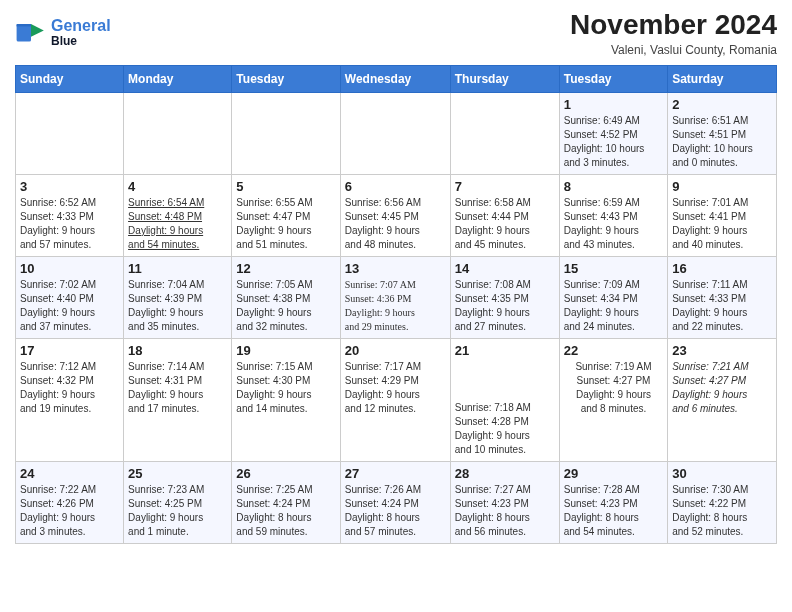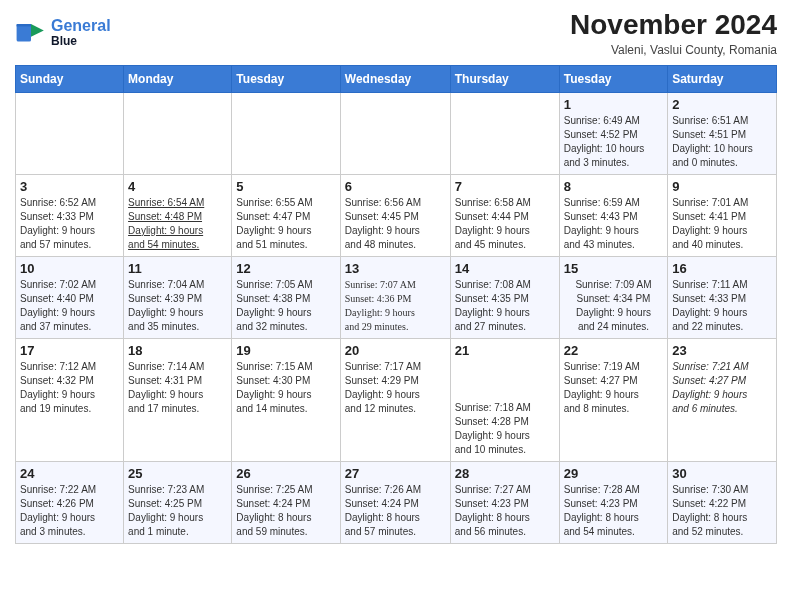--- a/index.html
+++ b/index.html
@@ -228,21 +228,21 @@
           </td>
           <td>
             <span class="day-number">14</span>
             <div class="day-detail" style="white-space: pre-line;">Sunrise: 7:08 AM
 Sunset: 4:35 PM
 Daylight: 9 hours
 and 27 minutes.</div>
           </td>
           <td>
             <span class="day-number">15</span>
-            <div class="day-detail" style="white-space: pre-line; text-align: center;">Sunrise: 7:09 AM
+            <div class="day-detail" style="white-space: pre-line;">Sunrise: 7:09 AM
 Sunset: 4:34 PM
 Daylight: 9 hours
 and 24 minutes.</div>
           </td>
           <td>
             <span class="day-number">16</span>
             <div class="day-detail" style="white-space: pre-line;">Sunrise: 7:11 AM
 Sunset: 4:33 PM
 Daylight: 9 hours
 and 22 minutes.</div>
@@ -279,21 +279,21 @@
           </td>
           <td>
             <span class="day-number">21</span>
             <div class="day-detail" style="white-space: pre-line; margin-top: 43px;">Sunrise: 7:18 AM
 Sunset: 4:28 PM
 Daylight: 9 hours
 and 10 minutes.</div>
           </td>
           <td>
             <span class="day-number">22</span>
-            <div class="day-detail" style="white-space: pre-line;">Sunrise: 7:19 AM
+            <div class="day-detail" style="white-space: pre-line; text-align: center;">Sunrise: 7:19 AM
 Sunset: 4:27 PM
 Daylight: 9 hours
 and 8 minutes.</div>
           </td>
           <td>
             <span class="day-number">23</span>
             <div class="day-detail" style="white-space: pre-line; font-style: italic;">Sunrise: 7:21 AM
 Sunset: 4:27 PM
 Daylight: 9 hours
 and 6 minutes.</div>

